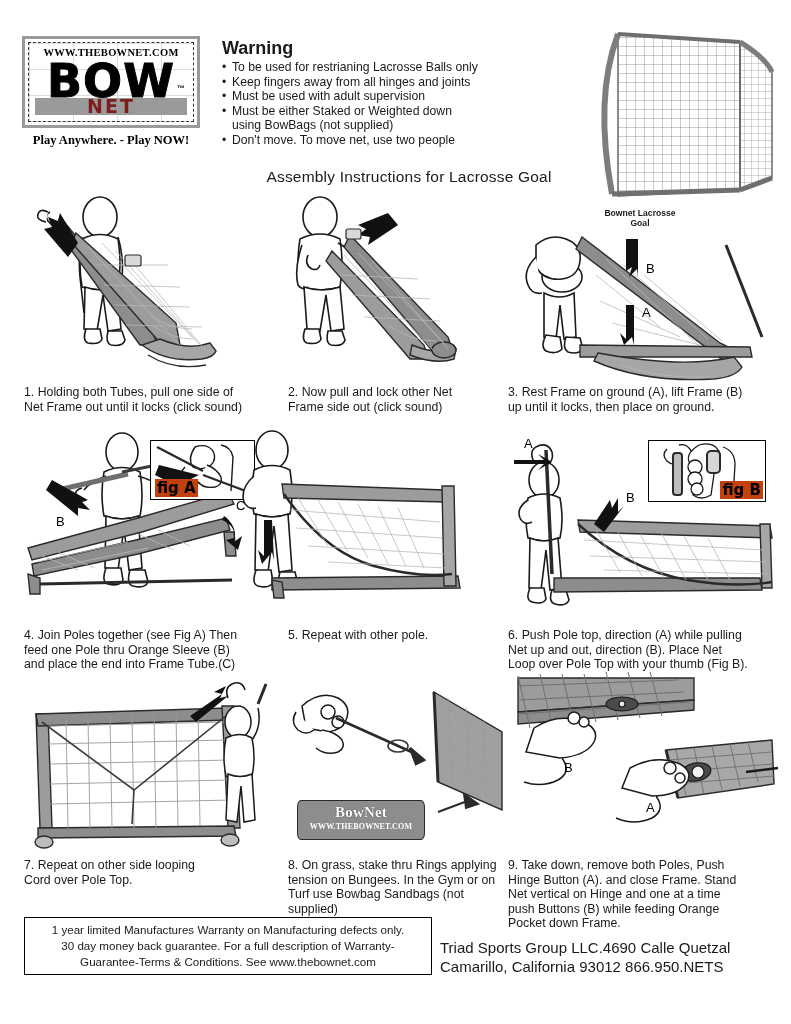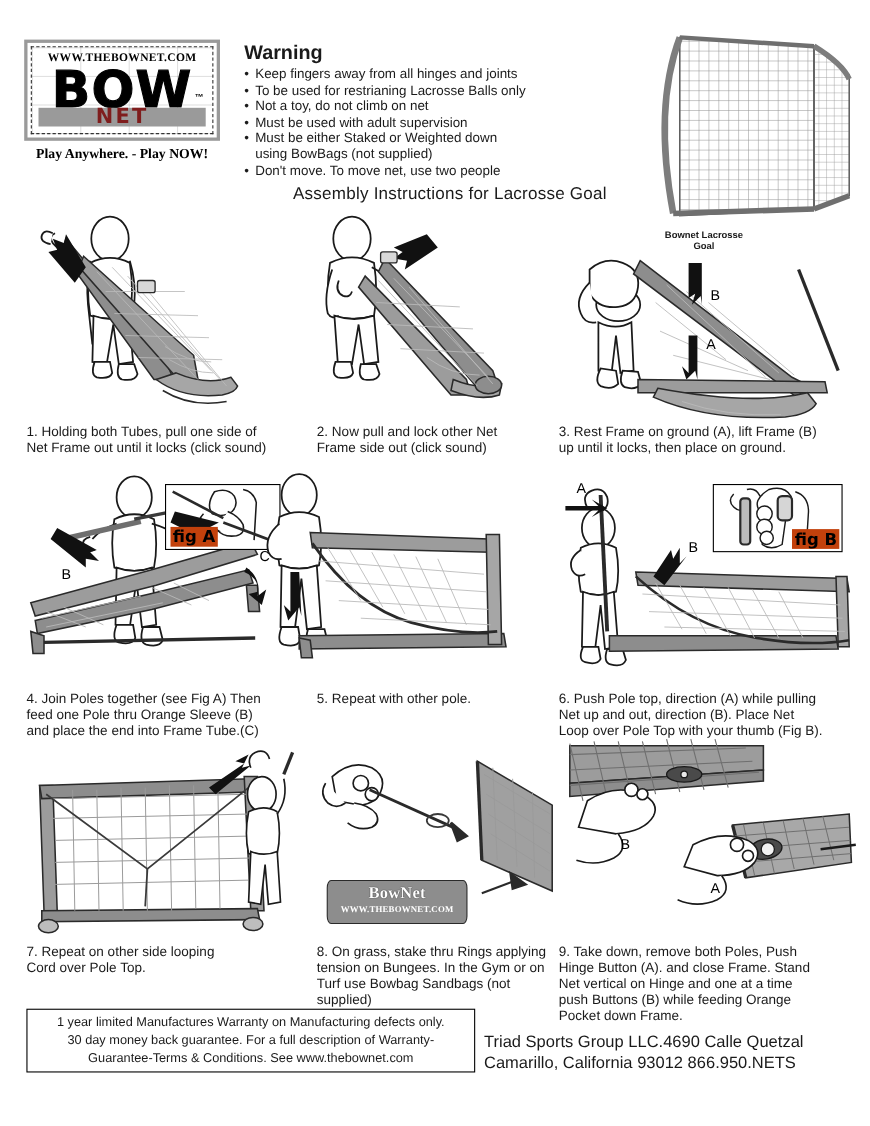--- a/index.html
+++ b/index.html
@@ -126,23 +126,22 @@
         <div class="logo-tm">™</div>
       </div>
     </div>
   </div>
   <div class="logo-tagline">Play Anywhere. - Play NOW!</div>
 </div>
 
 <div id="warning-block">
   <div class="warn-title">Warning</div>
   <ul class="warn-list">
+    <li>To be used for restrianing Lacrosse Balls only</li>
     <li>Keep fingers away from all hinges and joints</li>
-    <li>To be used for restrianing Lacrosse Balls only</li>
-    <li>Not a toy, do not climb on net</li>
     <li>Must be used with adult supervision</li>
     <li>Must be either Staked or Weighted down
 using BowBags (not supplied)</li>
     <li>Don't move. To move net, use two people</li>
   </ul>
 </div>
 
 <div id="assembly-title">Assembly Instructions for Lacrosse Goal</div>
 
 <div class="panel" style="left:30px; top:195px;">

